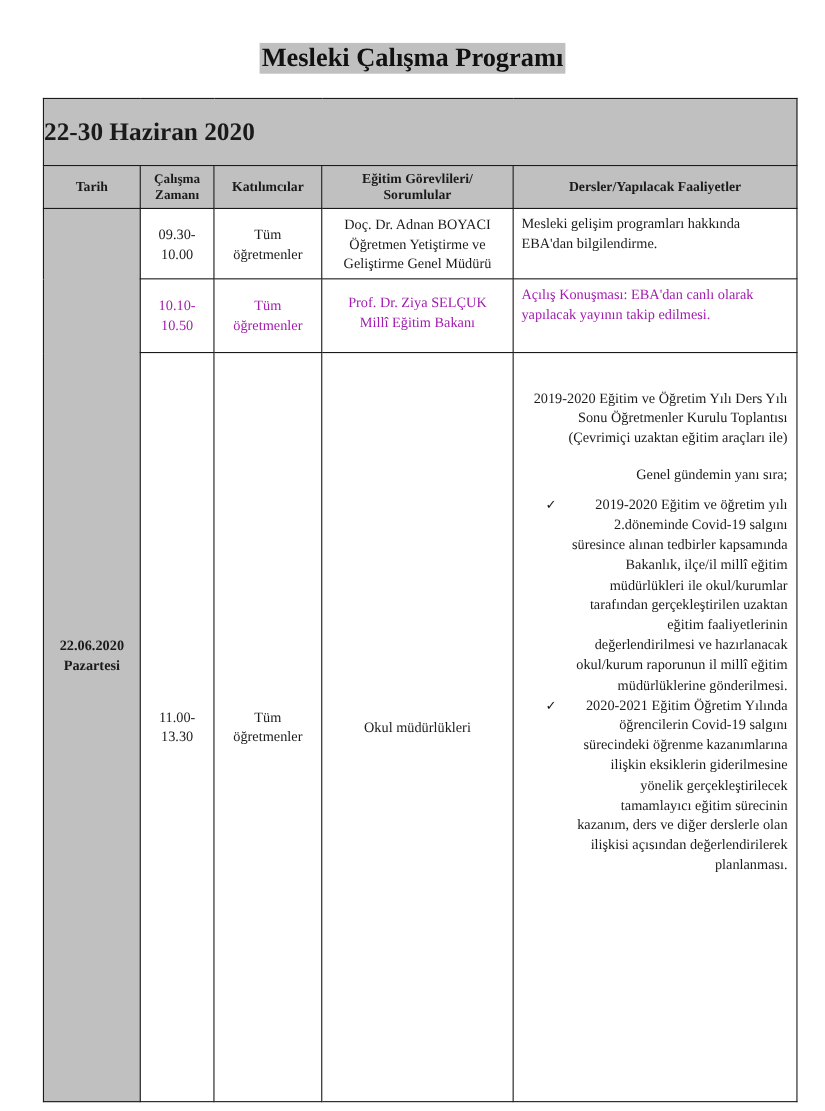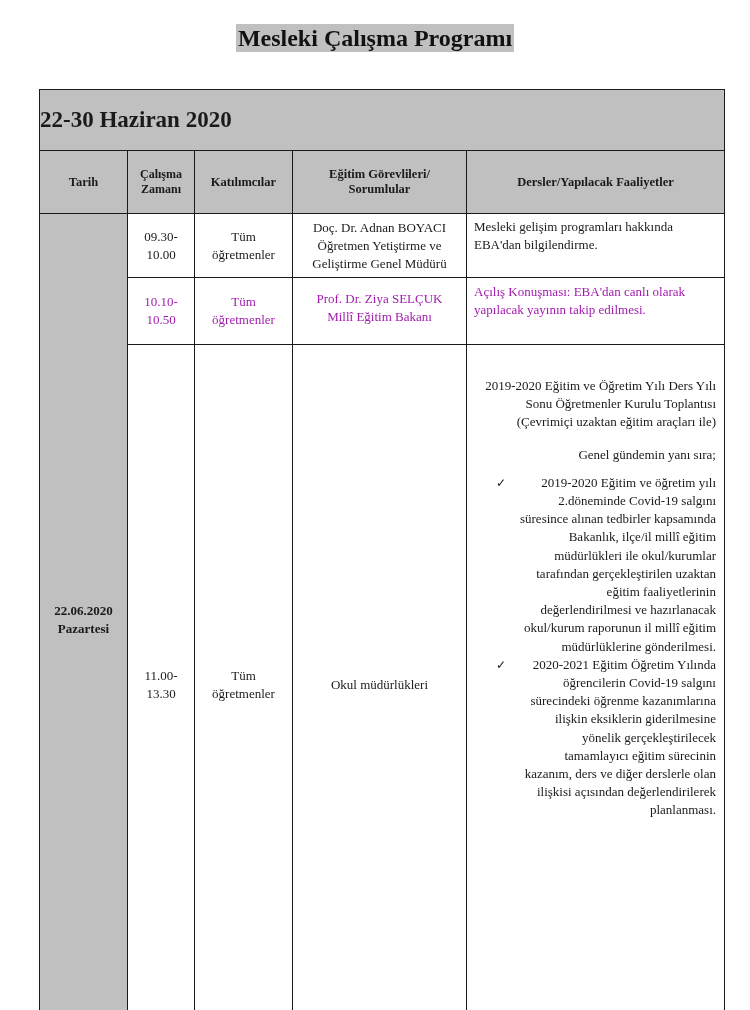--- a/index.html
+++ b/index.html
@@ -1,17 +1,17 @@
 <!DOCTYPE html>
 <html><head>
 <meta charset="utf-8">
 <style>
   html, body { margin:0; padding:0; background:#fff; }
   body { width:750px; height:1010px; position:relative; font-family:"Liberation Serif", serif; color:#1a1a1a; overflow:hidden; }
-  .title-wrap { position:absolute; top:24px; left:0; width:750px; text-align:center; }
+  .title-wrap { position:absolute; top:39px; left:0; width:750px; text-align:center; }
   .title { display:inline-block; background:#c0c0c0; font-weight:bold; font-size:24px; line-height:28px; padding:0 2px; color:#111; }
   table.sched { position:absolute; left:39px; top:89px; width:685px; border-collapse:collapse; table-layout:fixed; }
   table.sched td, table.sched th { border:1.5px solid #1a1a1a; padding:0; }
   .banner { background:#c0c0c0; height:60px; text-align:left; font-weight:bold; font-size:23px; }
   .colhead { background:#c0c0c0; font-weight:bold; font-size:12.5px; text-align:center; height:38px; line-height:15px; }
   .date-cell { background:#c0c0c0; font-weight:bold; font-size:13px; text-align:center; vertical-align:middle; line-height:18px; }
   .cell { font-size:13px; line-height:18px; text-align:center; vertical-align:middle; }
   .red { color:#a21caf; }
   .act { text-align:left; padding:0 6px 0 7px !important; }
   .r1 { height:64px; }
@@ -39,21 +39,21 @@
       <col style="width:258px">
   </colgroup>
   <tbody>
       <tr>
     <td colspan="5" class="banner">22-30 Haziran 2020</td>
   </tr>
   <tr>
     <td class="colhead">Tarih</td>
     <td class="colhead" style="font-size:12px;">Çalışma Zamanı</td>
     <td class="colhead">Katılımcılar</td>
-    <td class="colhead" style="padding:12px 30px;">Eğitim Görevlileri/ Sorumlular</td>
+    <td class="colhead" style="padding:0 30px;">Eğitim Görevlileri/ Sorumlular</td>
     <td class="colhead">Dersler/Yapılacak Faaliyetler</td>
   </tr>
   <tr class="r1">
     <td rowspan="3" class="date-cell">
       <div>22.06.2020</div>
       <div>Pazartesi</div>
     </td>
     <td class="cell" style="padding:0 14px;margin-left:16px;">09.30- 10.00</td>
     <td class="cell" style="padding:0 8px;">Tüm öğretmenler</td>
     <td class="cell" style="padding:0 6px;">Doç. Dr. Adnan BOYACI Öğretmen Yetiştirme ve Geliştirme Genel Müdürü</td>

